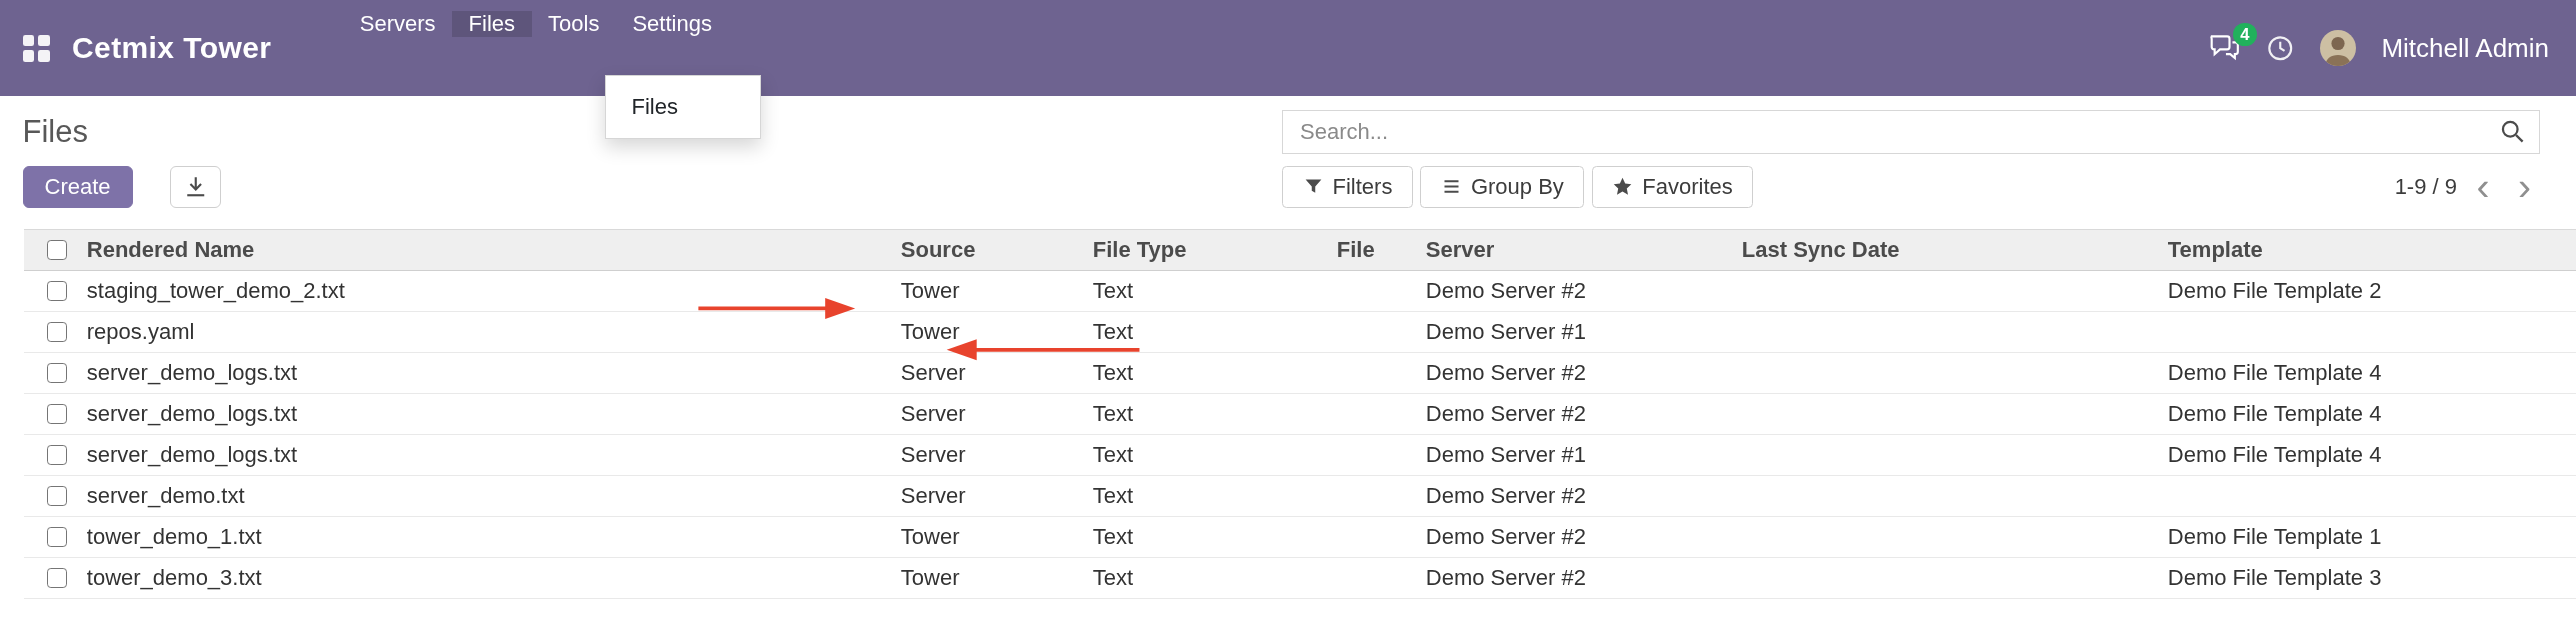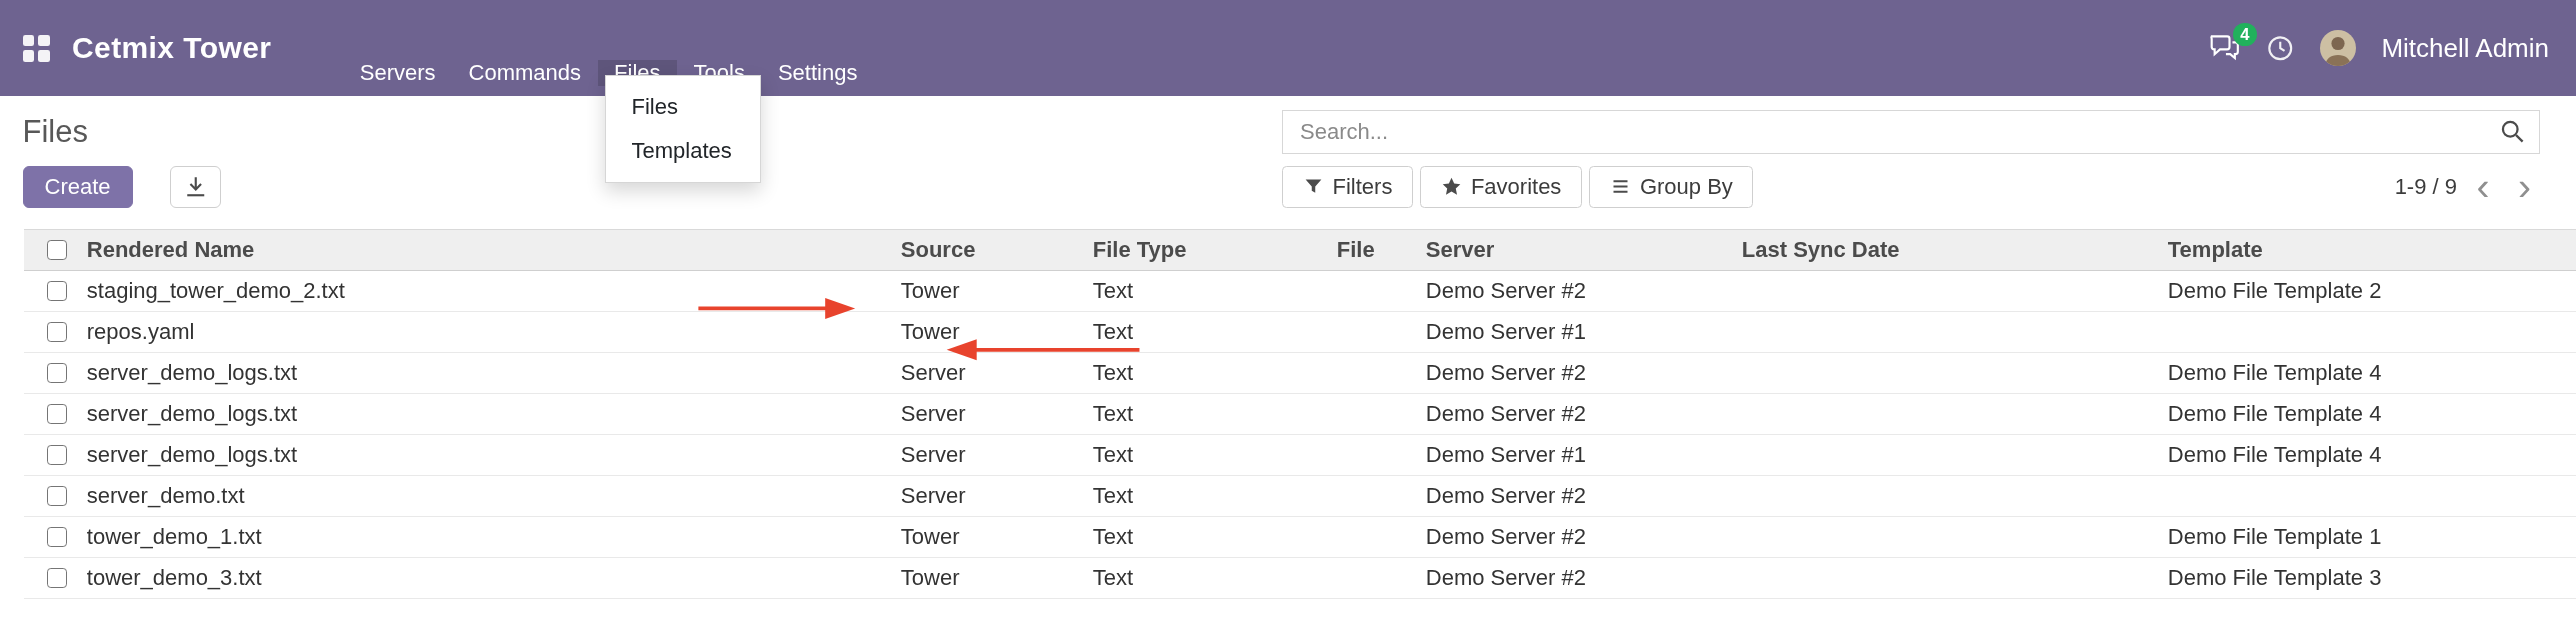--- a/index.html
+++ b/index.html
@@ -11,21 +11,21 @@
   }
 
   
   .navbar {
     height:96px; background:#6e6390; display:flex; align-items:center;
     padding:0 27px 0 22.5px; color:#fff; position:relative; z-index:30;
   }
   .apps-icon { width:27px; height:27px; display:grid; grid-template-columns:11.3px 11.3px; grid-template-rows:11.3px 11.3px; gap:4.5px; cursor:pointer; }
   .apps-icon span { background:rgba(255,255,255,.92); border-radius:2.3px; }
   .brand { font-size:30px; font-weight:bold; margin-left:22.5px; margin-right:72px; letter-spacing:0.4px; white-space:nowrap; }
-  .nav-menu { display:flex; align-items:flex-end; height:75px; }
+  .nav-menu { display:flex; align-items:flex-start; height:75px; }
   .nav-item { display:flex; align-items:center; padding:0 16.5px; font-size:22px; cursor:pointer; white-space:nowrap; }
   .nav-item.active { background:rgba(0,0,0,.14); }
   .nav-right { margin-left:auto; display:flex; align-items:center; gap:25.5px; }
   .icon-btn { position:relative; display:flex; align-items:center; cursor:pointer; }
   .badge {
     position:absolute; top:-10.5px; right:-16.5px; background:#21b15c; color:#fff;
     font-size:16.5px; line-height:1; padding:3px 7.5px; border-radius:749px; font-weight:bold;
   }
   .avatar-wrap { width:36px; height:36px; border-radius:50%; overflow:hidden; flex:none; }
   .user-name { font-size:26px; white-space:nowrap; }
@@ -113,23 +113,20 @@
     <span></span>
       <span></span>
       <span></span>
       <span></span>
   </div>
   <div class="brand">Cetmix Tower</div>
   <div class="nav-menu">
     <div class="nav-item">
         <span>Servers</span>
       </div>
-    <div class="nav-item">
-        <span>Commands</span>
-      </div>
     <div class="nav-item active">
         <span>Files</span>
       </div>
     <div class="nav-item">
         <span>Tools</span>
       </div>
     <div class="nav-item">
         <span>Settings</span>
       </div>
   </div>
@@ -153,21 +150,20 @@
         <circle cx="12" cy="9" r="4.4" fill="#7d6650"></circle>
         <path d="M3.5 24c0-4.8 3.8-7.4 8.5-7.4s8.5 2.6 8.5 7.4" fill="#8a7257"></path>
       </svg>
     </div>
     <div class="user-name">Mitchell Admin</div>
   </div>
 </div>
 
 <div class="nav-dropdown">
   <div class="dd-item">Files</div>
-  <div class="dd-item">Templates</div>
 </div>
 
 <div class="control-panel">
   <div class="cp-top">
     <div class="page-title">Files</div>
     <div class="search-box">
       <input type="text" placeholder="Search..." style="">
       <svg width="27" height="27" viewBox="0 0 24 24">
         <circle cx="10" cy="10" r="6.5" fill="none" stroke="#4b4b4b" stroke-width="2"></circle>
         <line x1="15.2" y1="15.2" x2="21" y2="21" stroke="#4b4b4b" stroke-width="2"></line>
@@ -184,29 +180,29 @@
     </div>
     <div class="cp-bottom-right">
       <div class="btn-filter">
         <svg width="21" height="21" viewBox="0 0 24 24">
           <path d="M3 4h18l-7 8v7l-4-2.2V12z" fill="#4b4b4b"></path>
         </svg>
         <span>Filters</span>
       </div>
       <div class="btn-filter">
         <svg width="21" height="21" viewBox="0 0 24 24">
+          <path d="M4 6h16M4 12h16M4 18h16" stroke="#4b4b4b" stroke-width="2.4" fill="none"></path>
+        </svg>
+        <span>Group By</span>
+      </div>
+      <div class="btn-filter">
+        <svg width="21" height="21" viewBox="0 0 24 24">
           <path d="M12 2l3.1 6.5 7 .9-5.2 4.9 1.4 7L12 17.8l-6.3 3.5 1.4-7L2 9.4l7-.9z" fill="#4b4b4b"></path>
         </svg>
         <span>Favorites</span>
-      </div>
-      <div class="btn-filter">
-        <svg width="21" height="21" viewBox="0 0 24 24">
-          <path d="M4 6h16M4 12h16M4 18h16" stroke="#4b4b4b" stroke-width="2.4" fill="none"></path>
-        </svg>
-        <span>Group By</span>
       </div>
       <div class="pager">
         <span class="pager-text">1-9 / 9</span>
         <button class="pager-btn">‹</button>
         <button class="pager-btn">›</button>
       </div>
     </div>
   </div>
 </div>
 

